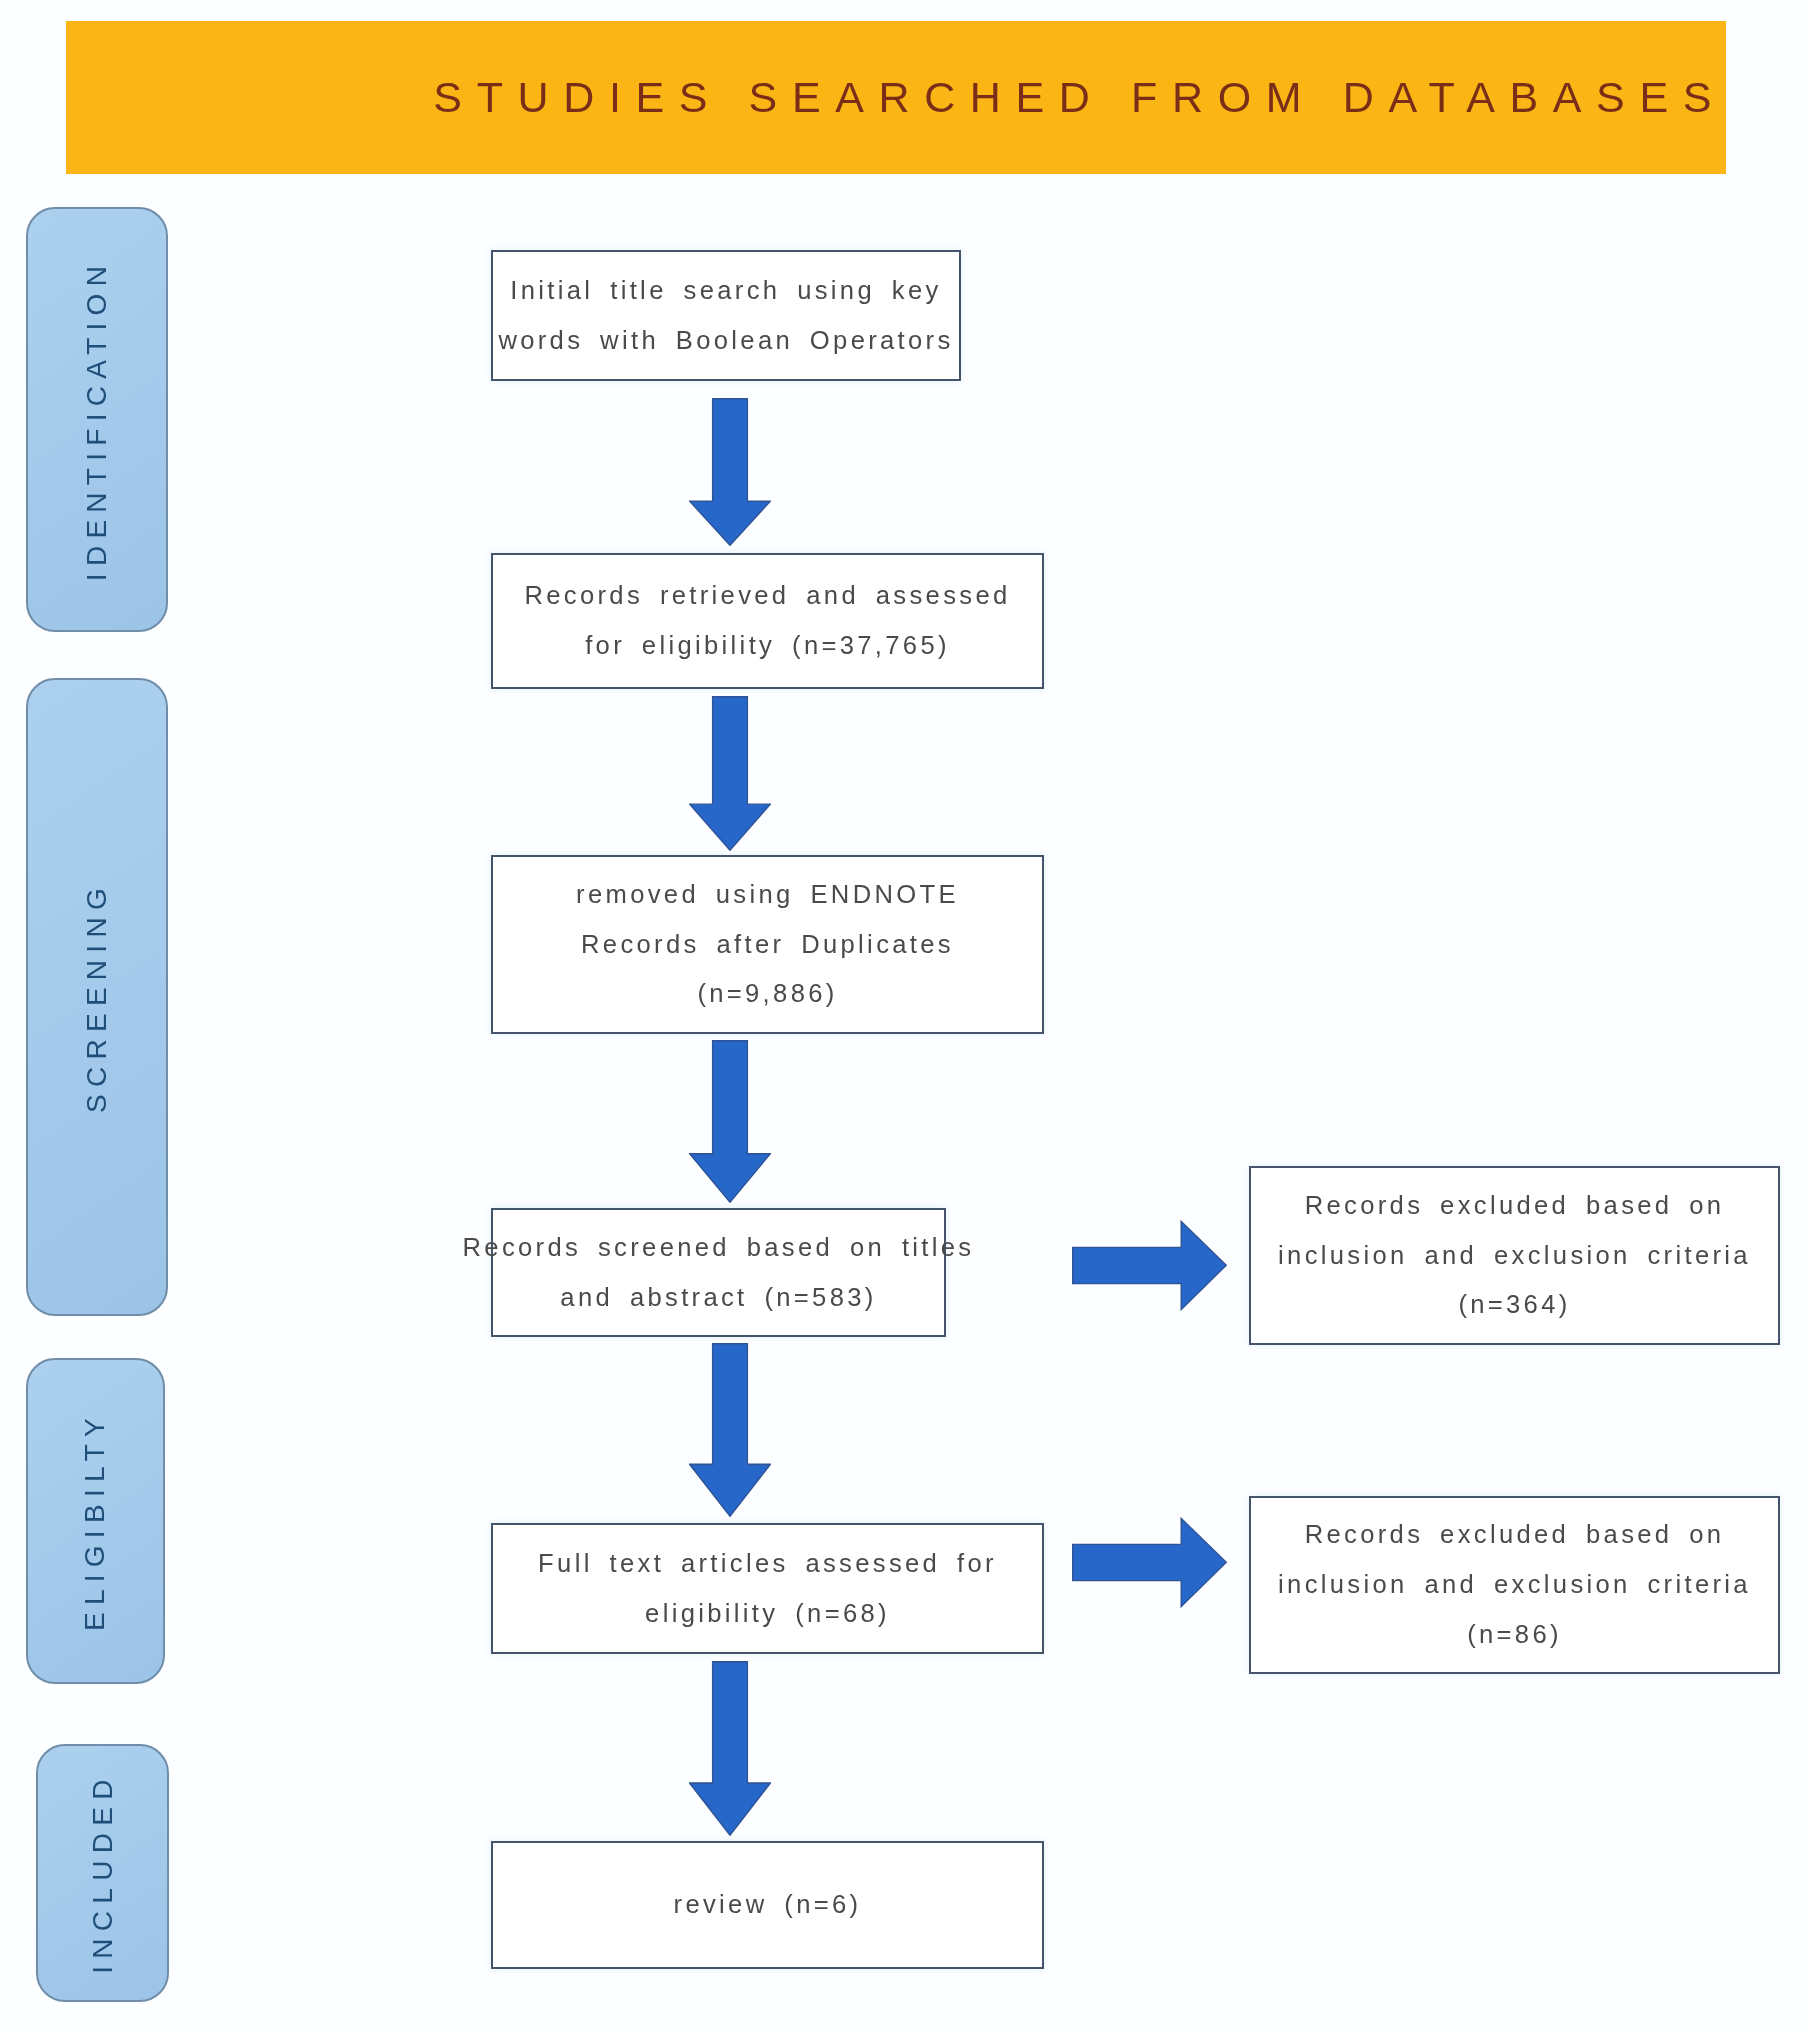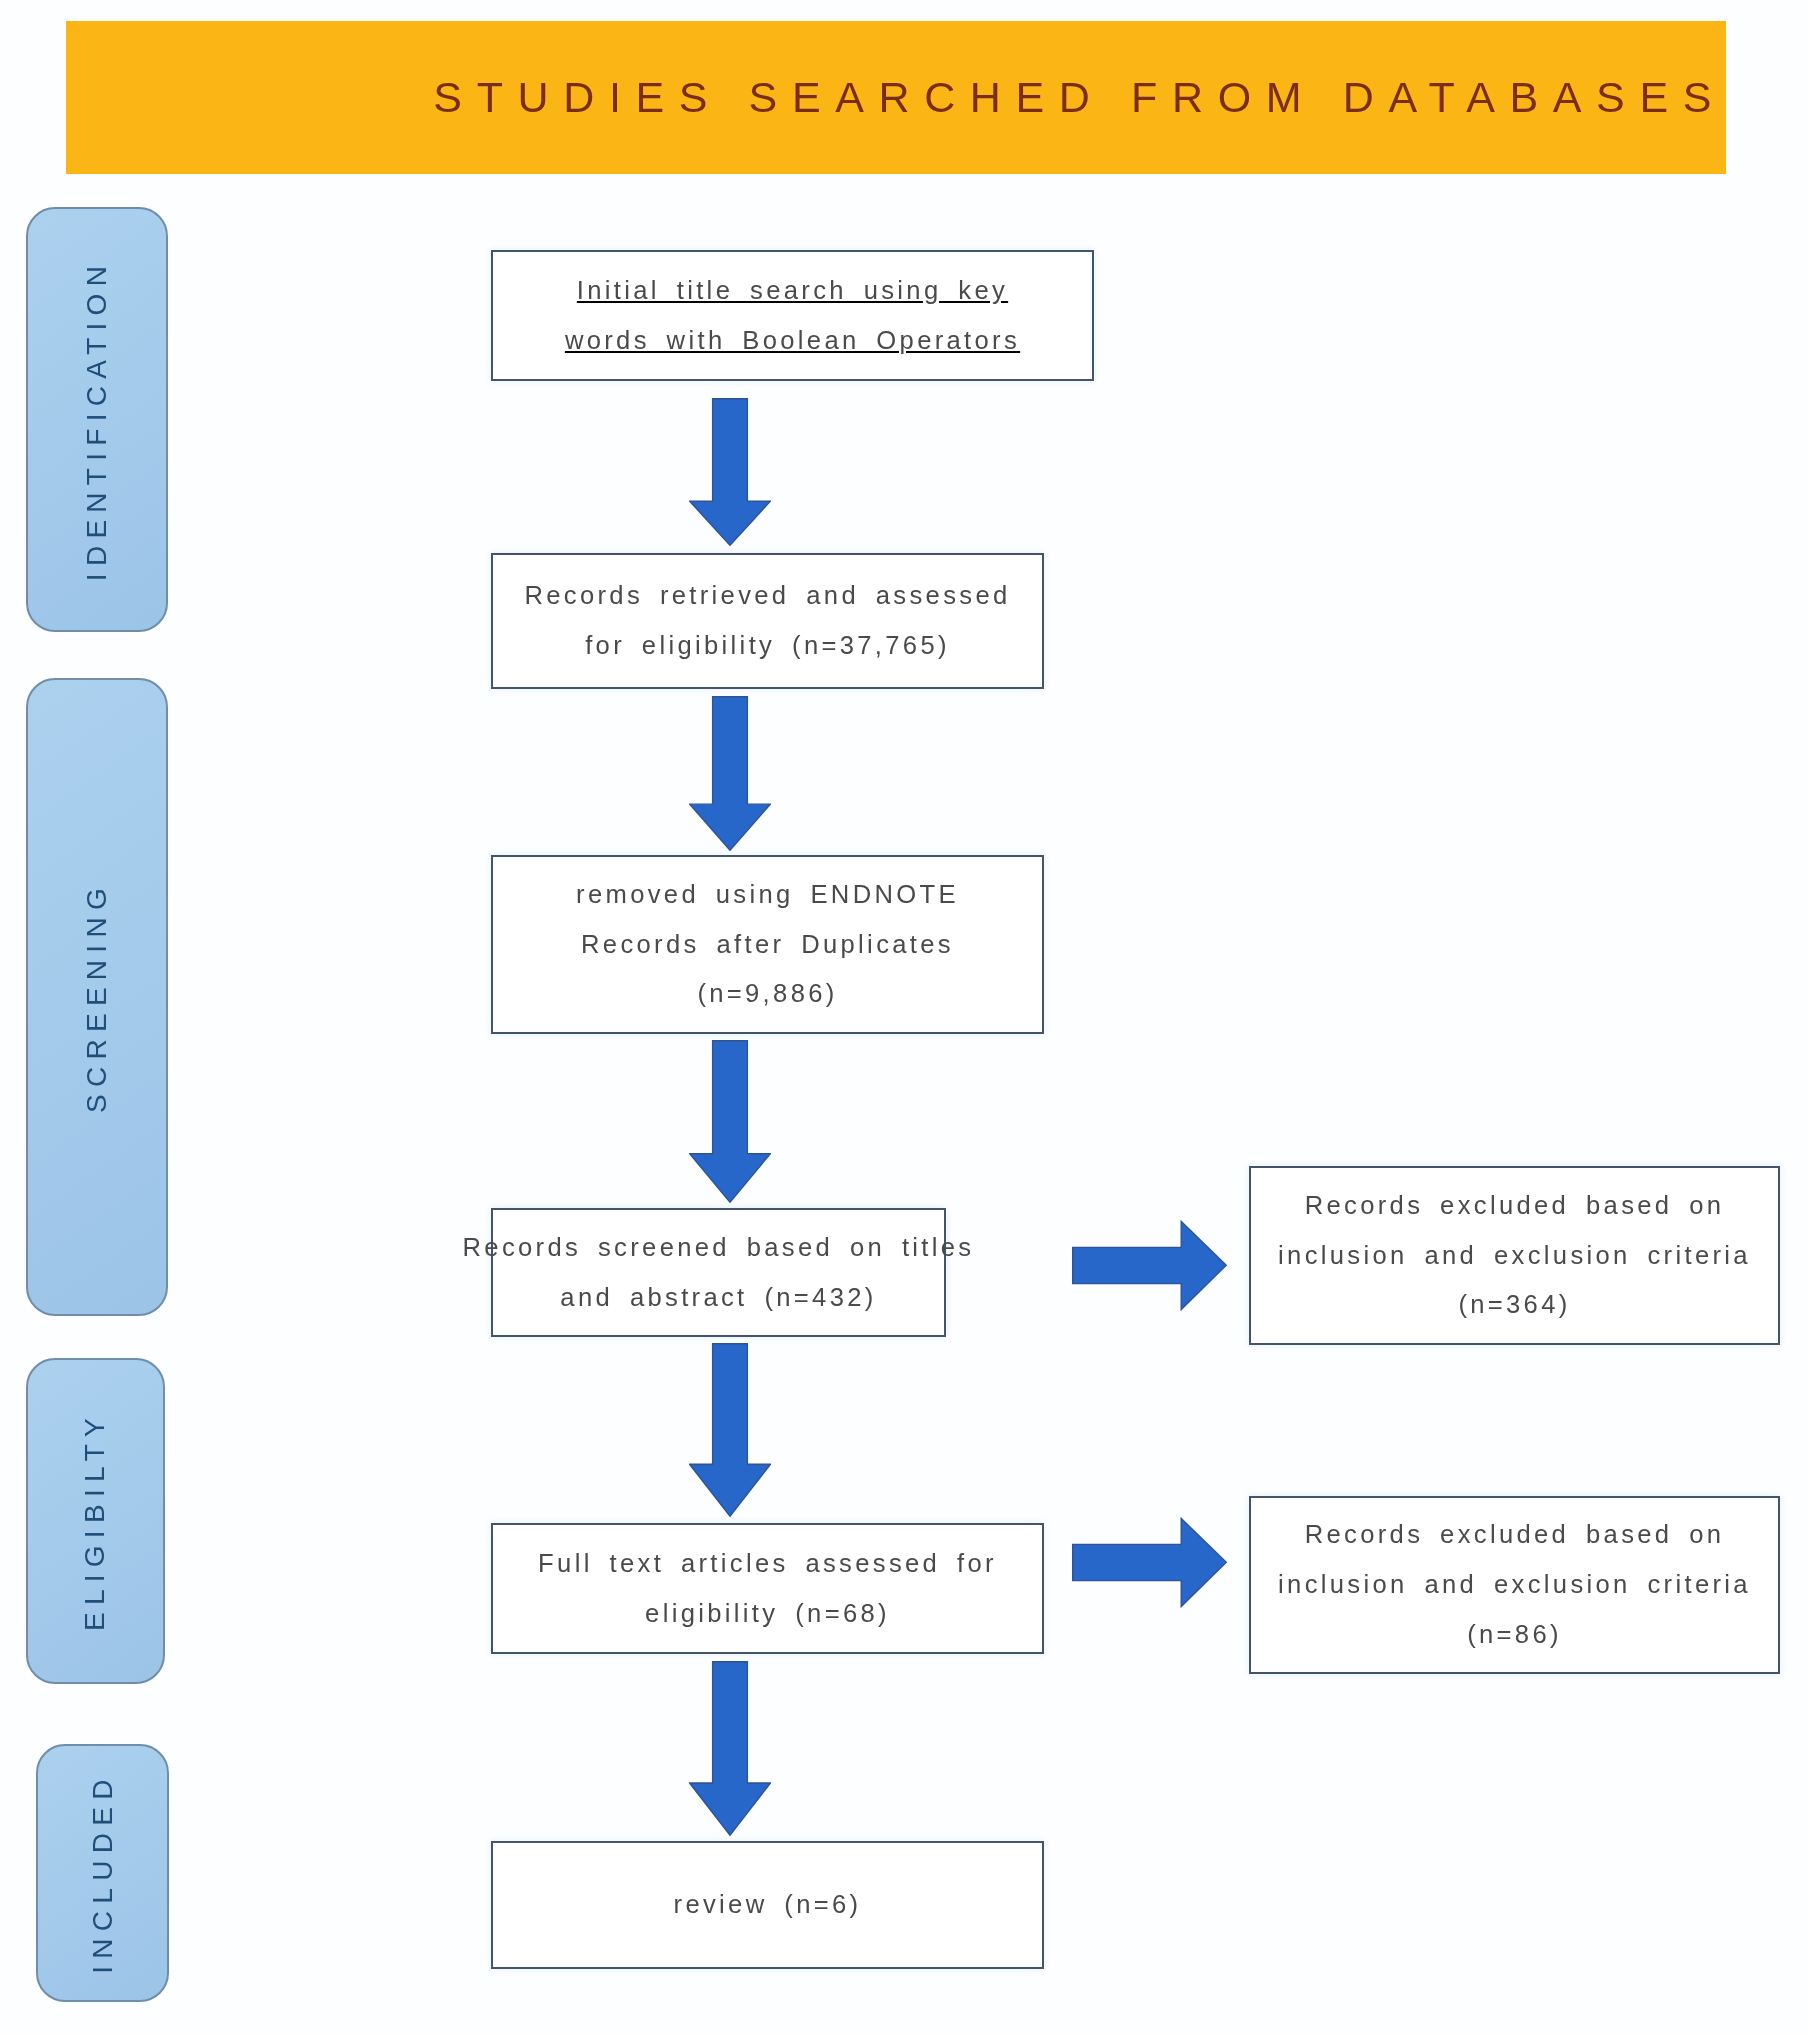--- a/index.html
+++ b/index.html
@@ -75,21 +75,21 @@
   }
   .flow-box span{
     display:block;
     font-size:25.6px;
     line-height:1.95;
     letter-spacing:0.13em;
     word-spacing:0.25em;
     color:var(--box-text);
     white-space:nowrap;
   }
-  .main-1{left:491px; top:250px;  width:603px; height:131px;text-decoration:underline;}
+  .main-1{left:491px; top:250px;  width:470px; height:131px;}
   .main-2{left:491px; top:553px;  width:553px; height:136px;}
   .main-3{left:491px; top:855px; width:553px; height:179px;}
   .main-4{left:491px; top:1208px; width:455px; height:129px;}
   .main-5{left:491px; top:1523px; width:553px; height:131px;}
   .main-6{left:491px; top:1841px; width:553px; height:128px;}
   .excl-1{left:1249px; top:1166px; width:531px; height:179px;}
   .excl-2{left:1249px; top:1496px; width:531px; height:178px;}
   
   .arrow{position:absolute;}
   .arrow svg{display:block; width:100%; height:100%;}
@@ -136,21 +136,21 @@
     <span>Records retrieved and assessed</span>
     <span>for eligibility (n=37,765)</span>
   </div>
   <div class="flow-box main-3">
     <span>removed using ENDNOTE</span>
     <span>Records after Duplicates</span>
     <span>(n=9,886)</span>
   </div>
   <div class="flow-box main-4">
     <span>Records screened based on titles</span>
-    <span>and abstract (n=432)</span>
+    <span>and abstract (n=583)</span>
   </div>
   <div class="flow-box main-5">
     <span>Full text articles assessed for</span>
     <span>eligibility (n=68)</span>
   </div>
   <div class="flow-box main-6">
     <span>review (n=6)</span>
   </div>
 
   <div class="flow-box excl-1">

